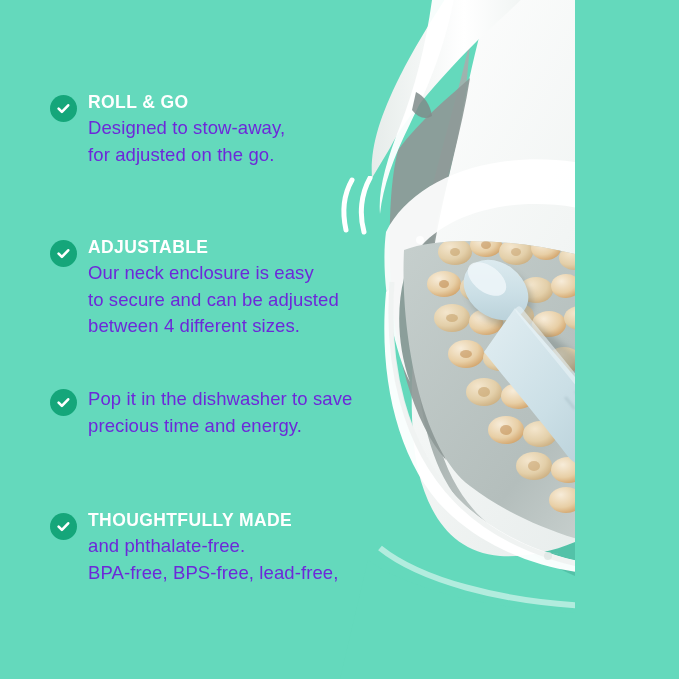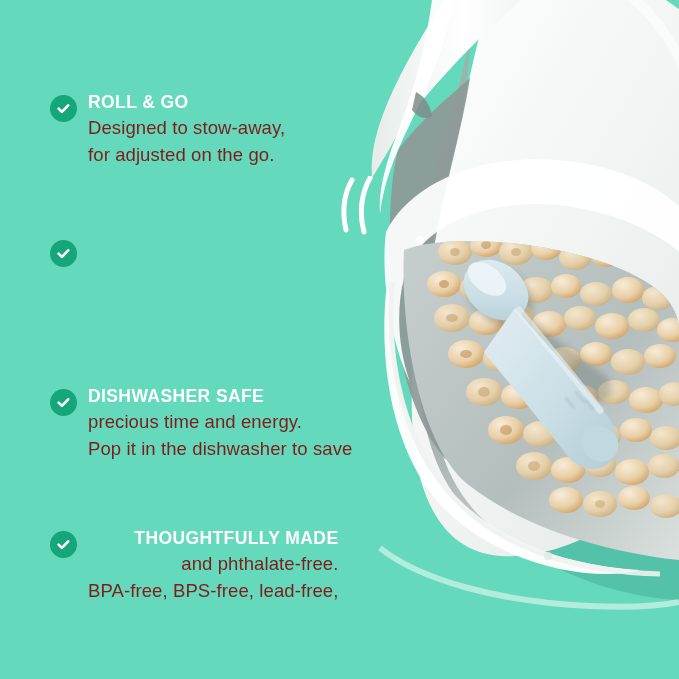--- a/index.html
+++ b/index.html
@@ -2,36 +2,36 @@
 <html><head>
 <meta charset="utf-8">
 <style>
   html,body{margin:0;padding:0;}
   body{
     width:679px;height:679px;overflow:hidden;
     font-family:"Liberation Sans", sans-serif;
     background:#64d9bc;
     position:relative;
   }
-  #stage{position:absolute;inset:0;width:679px;height:679px;overflow:hidden;background:#64d9bc;}
+  #stage{position:absolute;inset:0;width:575px;height:679px;overflow:hidden;background:#64d9bc;}
 
   
   .photo{position:absolute;inset:0;pointer-events:none;}
   .photo svg{display:block;width:679px;height:679px;}
 
   
   .motion-lines{position:absolute;left:336px;top:176px;width:46px;height:60px;}
 
   
   .features{position:absolute;left:0;top:0;width:400px;height:679px;}
   .feature{position:absolute;left:50px;}
   .feature.f0{top:92px;}
   .feature.f1{top:237px;}
   .feature.f2{top:386px;}
-  .feature.f3{top:528px;text-align:right;}
+  .feature.f3{top:510px;}
 
   .check-icon{
     position:absolute;left:0;top:3px;
     width:27px;height:27px;border-radius:50%;
     background:#15a67a;
     display:flex;align-items:center;justify-content:center;
   }
   .check-icon svg{display:block;}
 
   .ftext{margin-left:38px;}
@@ -40,21 +40,21 @@
     color:#ffffff;
     font-size:17.5px;
     font-weight:bold;
     letter-spacing:0.4px;
     line-height:21px;
     white-space:nowrap;
     margin:0 0 2px 0;
   }
   .fbody{margin:0;}
   .fbody .ln{
-    color:#7f1d1d;
+    color:#6d28d9;
     font-size:18.5px;
     font-weight:300;
     line-height:26.5px;
     letter-spacing:0.1px;
     white-space:nowrap;
   }
 </style>
 </head>
 <body>
 
@@ -303,33 +303,40 @@
         </div>
       </div>
     </div>
 
     <div class="feature f1">
       <span class="check-icon">
         <svg width="15" height="15" viewBox="0 0 15 15" xmlns="http://www.w3.org/2000/svg">
           <path d="M2.6,7.6 L5.9,10.9 L12.2,4.3" fill="none" stroke="#ffffff" stroke-width="2.6" stroke-linecap="round" stroke-linejoin="round"></path>
         </svg>
       </span>
+      <div class="ftext">
+        <p class="fhead">ADJUSTABLE</p>
+        <div class="fbody">
+          <div class="ln">Our neck enclosure is easy</div>
+          <div class="ln">to secure and can be adjusted</div>
+          <div class="ln">between 4 different sizes.</div>
+        </div>
+      </div>
     </div>
 
     <div class="feature f2">
       <span class="check-icon">
         <svg width="15" height="15" viewBox="0 0 15 15" xmlns="http://www.w3.org/2000/svg">
           <path d="M2.6,7.6 L5.9,10.9 L12.2,4.3" fill="none" stroke="#ffffff" stroke-width="2.6" stroke-linecap="round" stroke-linejoin="round"></path>
         </svg>
       </span>
       <div class="ftext">
-        <p class="fhead">DISHWASHER SAFE</p>
         <div class="fbody">
+          <div class="ln">Pop it in the dishwasher to save</div>
           <div class="ln">precious time and energy.</div>
-          <div class="ln">Pop it in the dishwasher to save</div>
         </div>
       </div>
     </div>
 
     <div class="feature f3">
       <span class="check-icon">
         <svg width="15" height="15" viewBox="0 0 15 15" xmlns="http://www.w3.org/2000/svg">
           <path d="M2.6,7.6 L5.9,10.9 L12.2,4.3" fill="none" stroke="#ffffff" stroke-width="2.6" stroke-linecap="round" stroke-linejoin="round"></path>
         </svg>
       </span>

